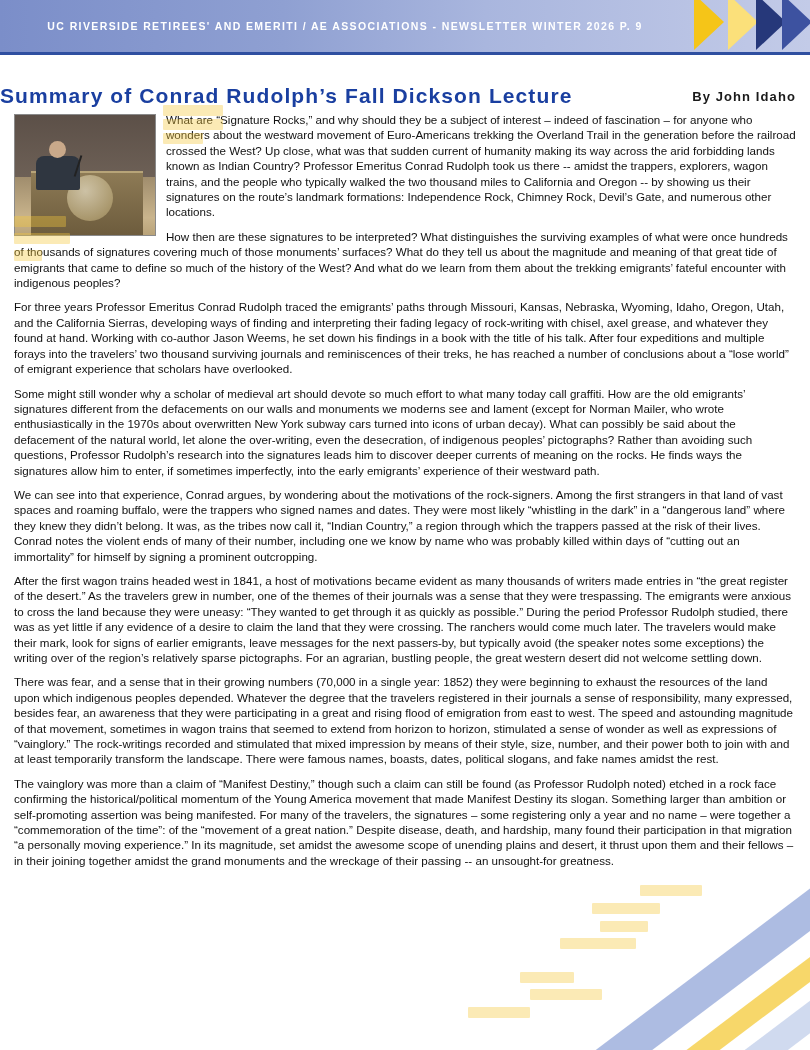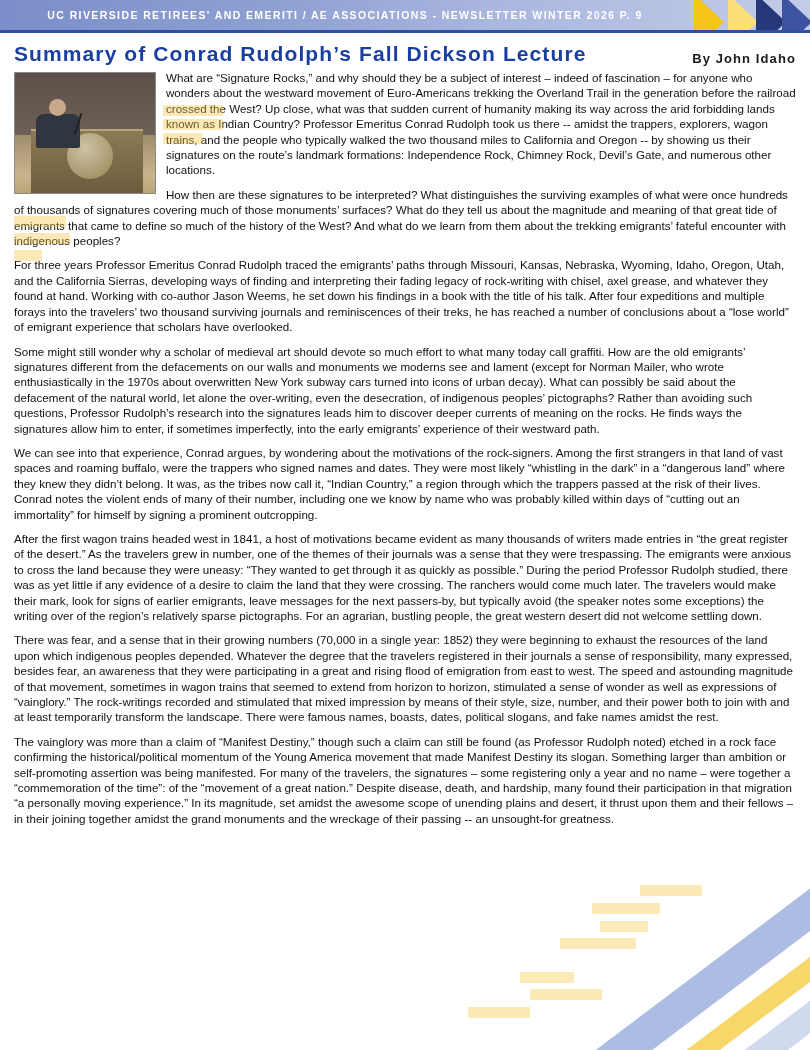--- a/index.html
+++ b/index.html
@@ -12,21 +12,21 @@
     background: #ffffff;
     font-family: "Liberation Sans", sans-serif;
     color: #111111;
     overflow: hidden;
     position: relative;
   }
 
   
   .banner {
     position: relative;
-    height: 30px;
+    height: 52px;
     background: linear-gradient(90deg,#7b8ec9 0%, #8fa0d2 35%, #a9b6de 60%, #c3cbe8 100%);
     overflow: hidden;
   }
   .banner-text {
     position: absolute;
     left: 0; right: 0; top: 0; bottom: 0;
     display: flex;
     align-items: center;
     justify-content: center;
     padding-right: 120px;
@@ -71,22 +71,23 @@
 
   .rule {
     height: 3px;
     background: #2f4fa0;
     margin: 0;
   }
 
   
   .headline-row {
     display: flex;
-    align-items: flex-end;
-    padding: 9px 14px 4px 14px;
+    align-items: center;
+    padding: 9px 14px 4px 0;
+    margin-top: 20px;
   }
   .headline {
     font-size: 21px;
     font-weight: bold;
     color: #1a3fa0;
     letter-spacing: 1.1px;
     flex: 1;
   }
   .byline {
     font-size: 13px;

